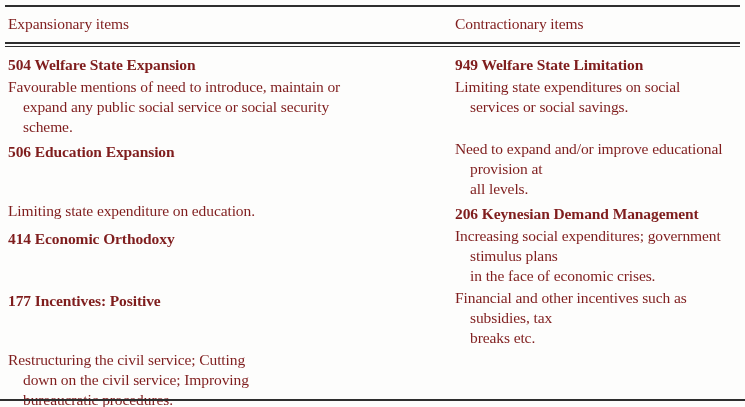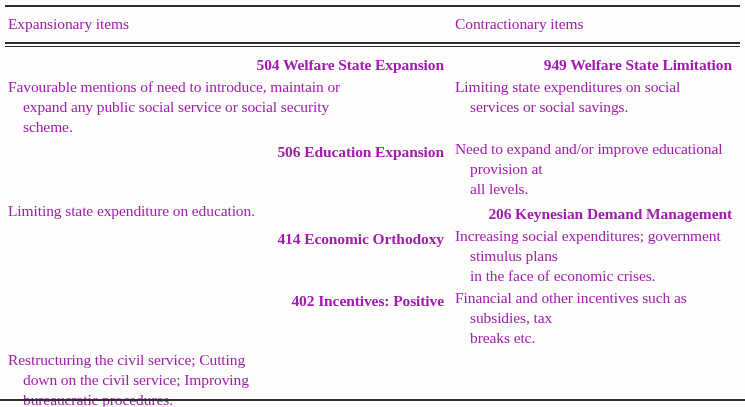--- a/index.html
+++ b/index.html
@@ -6,21 +6,21 @@
     margin: 0;
     padding: 0;
     background: #ffffff;
   }
   .page {
     position: relative;
     width: 745px;
     height: 407px;
     box-sizing: border-box;
     background: #fdfdfc;
-    color: #a21caf;
+    color: #7f1d1d;
     font-family: "Liberation Serif", "DejaVu Serif", serif;
     font-size: 15.5px;
     line-height: 20px;
     letter-spacing: -0.1px;
     padding: 0 5px;
     overflow: hidden;
   }
   .rule-top {
     margin-top: 5px;
     border-top: 2px solid #2e2e2e;
@@ -47,21 +47,20 @@
     padding-left: 3px;
     padding-right: 8px;
     box-sizing: border-box;
     white-space: pre-line;
   }
   .cell-title {
     font-weight: bold;
     margin: 3px 0 2px 0;
     padding-left: 18px;
     text-indent: -15px;
-    text-align: right;
   }
   .cell-desc {
     margin: 0 0 2px 0;
     padding-left: 18px;
     text-indent: -15px;
   }
   .rule-bottom {
     position: absolute;
     left: 0;
     right: 0;
@@ -99,21 +98,21 @@
     <div class="cell cell-desc">Need to expand and/or improve educational provision at
 all levels.</div>
     <div class="cell cell-desc">Limiting state expenditure on education.</div>
 
     <div class="cell cell-title">206 Keynesian Demand Management</div>
     <div class="cell cell-title">414 Economic Orthodoxy</div>
 
     <div class="cell cell-desc">Increasing social expenditures; government stimulus plans
 in the face of economic crises.</div>
 
-    <div class="cell cell-title">402 Incentives: Positive</div>
+    <div class="cell cell-title">177 Incentives: Positive</div>
 
     <div class="cell cell-desc">Financial and other incentives such as subsidies, tax
 breaks etc.</div>
     <div class="cell cell-desc">Restructuring the civil service; Cutting
 down on the civil service; Improving
 bureaucratic procedures.</div>
 
   </div>
 
   <div class="rule-bottom"></div>

